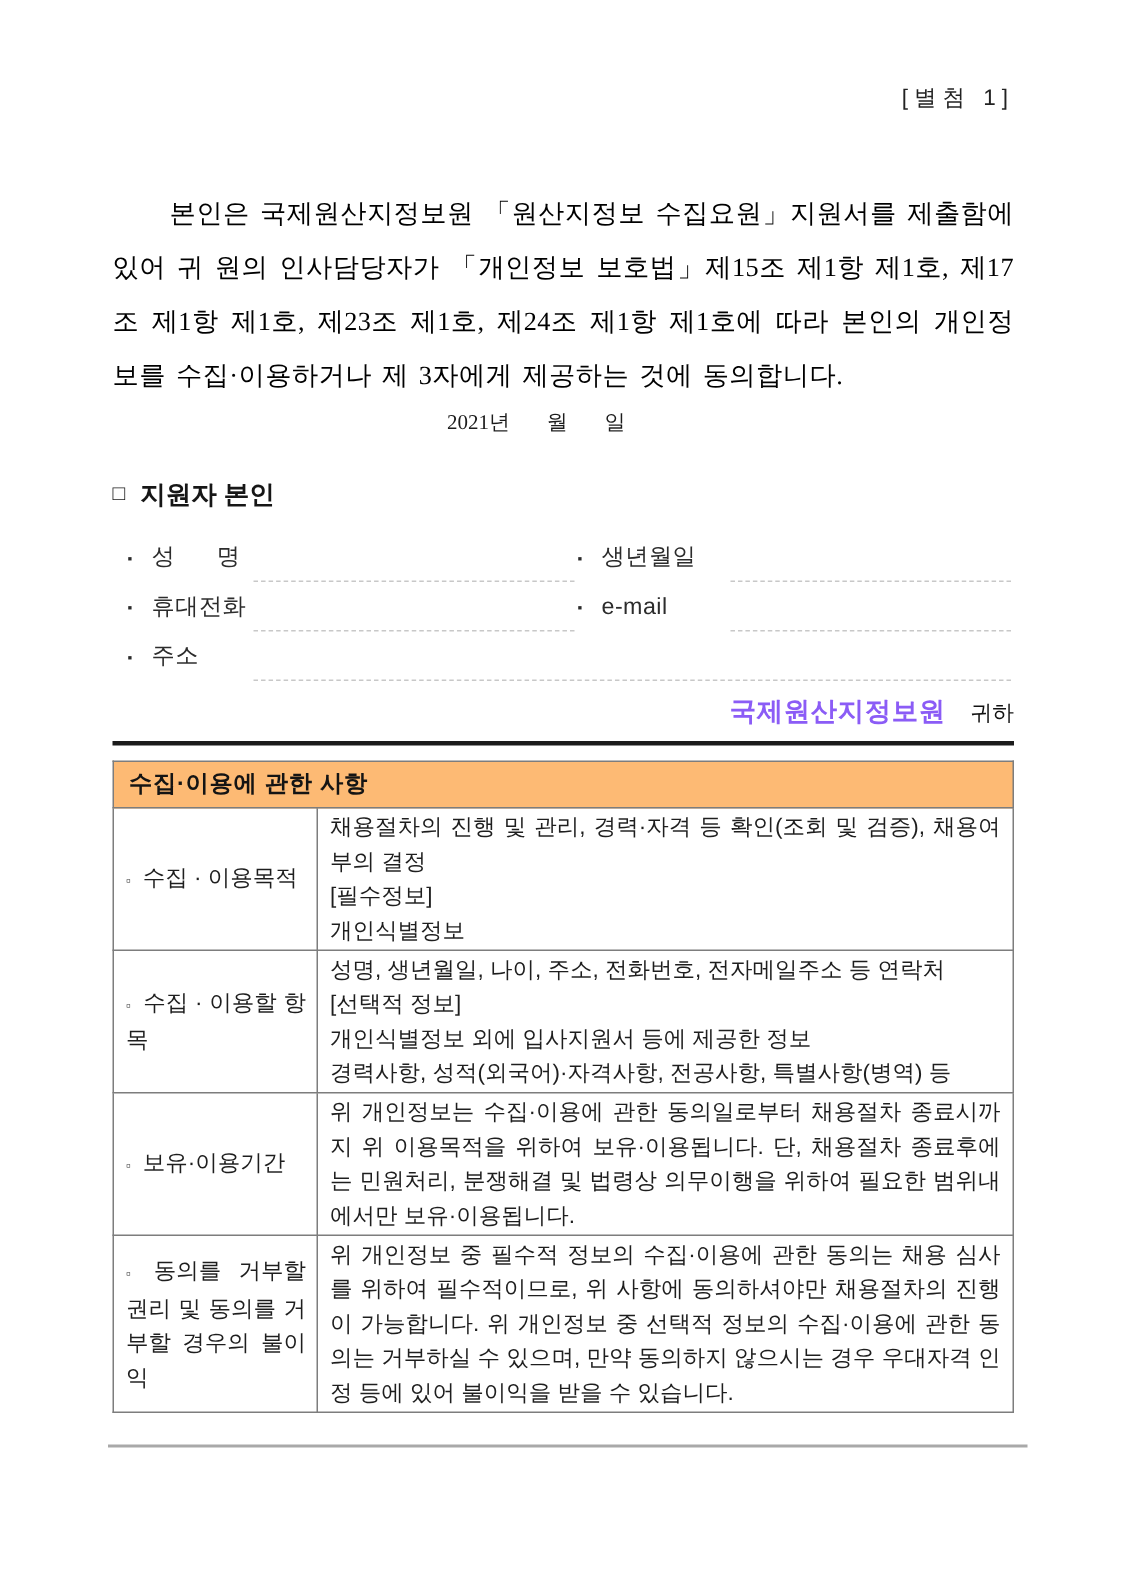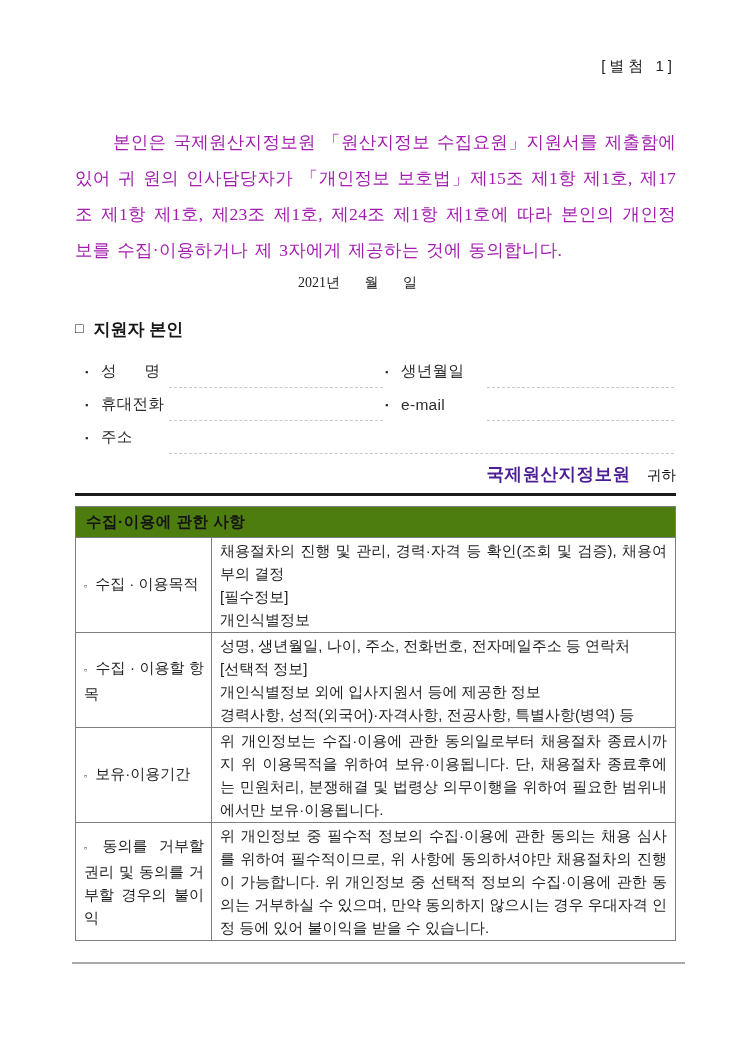--- a/index.html
+++ b/index.html
@@ -36,21 +36,21 @@
 
   .consent {
     margin: 48px 0 0 0;
     font-family: "Liberation Serif", serif;
     font-size: 17.5px;
     line-height: 36px;
     text-align: justify;
     text-indent: 38px;
     letter-spacing: 0.3px;
     word-spacing: 2px;
-    color: #a21caf;
+    color: #000000;
   }
 
   .dateline {
     margin-top: 4px;
     text-align: center;
     padding-right: 36px;
     font-family: "Liberation Serif", serif;
     font-size: 14px;
     line-height: 22px;
     white-space: pre;
@@ -100,36 +100,36 @@
     height: 26px;
     border-bottom: 1px dashed #c8c8c8;
     margin-right: 2px;
   }
 
   .recipient-line {
     margin-top: 9px;
     text-align: right;
     line-height: 22px;
   }
-  .recipient { font-weight: bold; font-size: 17.5px; color: #4c1d95; letter-spacing: 0.5px; }
+  .recipient { font-weight: bold; font-size: 17.5px; color: #8b5cf6; letter-spacing: 0.5px; }
   .recipient-suffix { font-weight: normal; font-size: 14.5px; color: #111; margin-left: 12px; }
 
   .thick-rule { margin-top: 7px; border-bottom: 3px solid #1b1b1b; }
 
   table.consent-table {
     margin-top: 10px;
     width: 100%;
     border-collapse: collapse;
     border: 1.5px solid #5f5f5f;
     font-size: 15px;
     color: #1e1e1e;
   }
   .consent-table th, .consent-table td { border: 1px solid #7d7d7d; }
   .consent-table th {
-    background: #4d7c0f;
+    background: #fdba74;
     text-align: left;
     font-size: 15.5px;
     font-weight: bold;
     letter-spacing: 0.5px;
     padding: 4px 10px;
     line-height: 22px;
     color: #141414;
   }
   .consent-table td.lbl {
     width: 136px;

